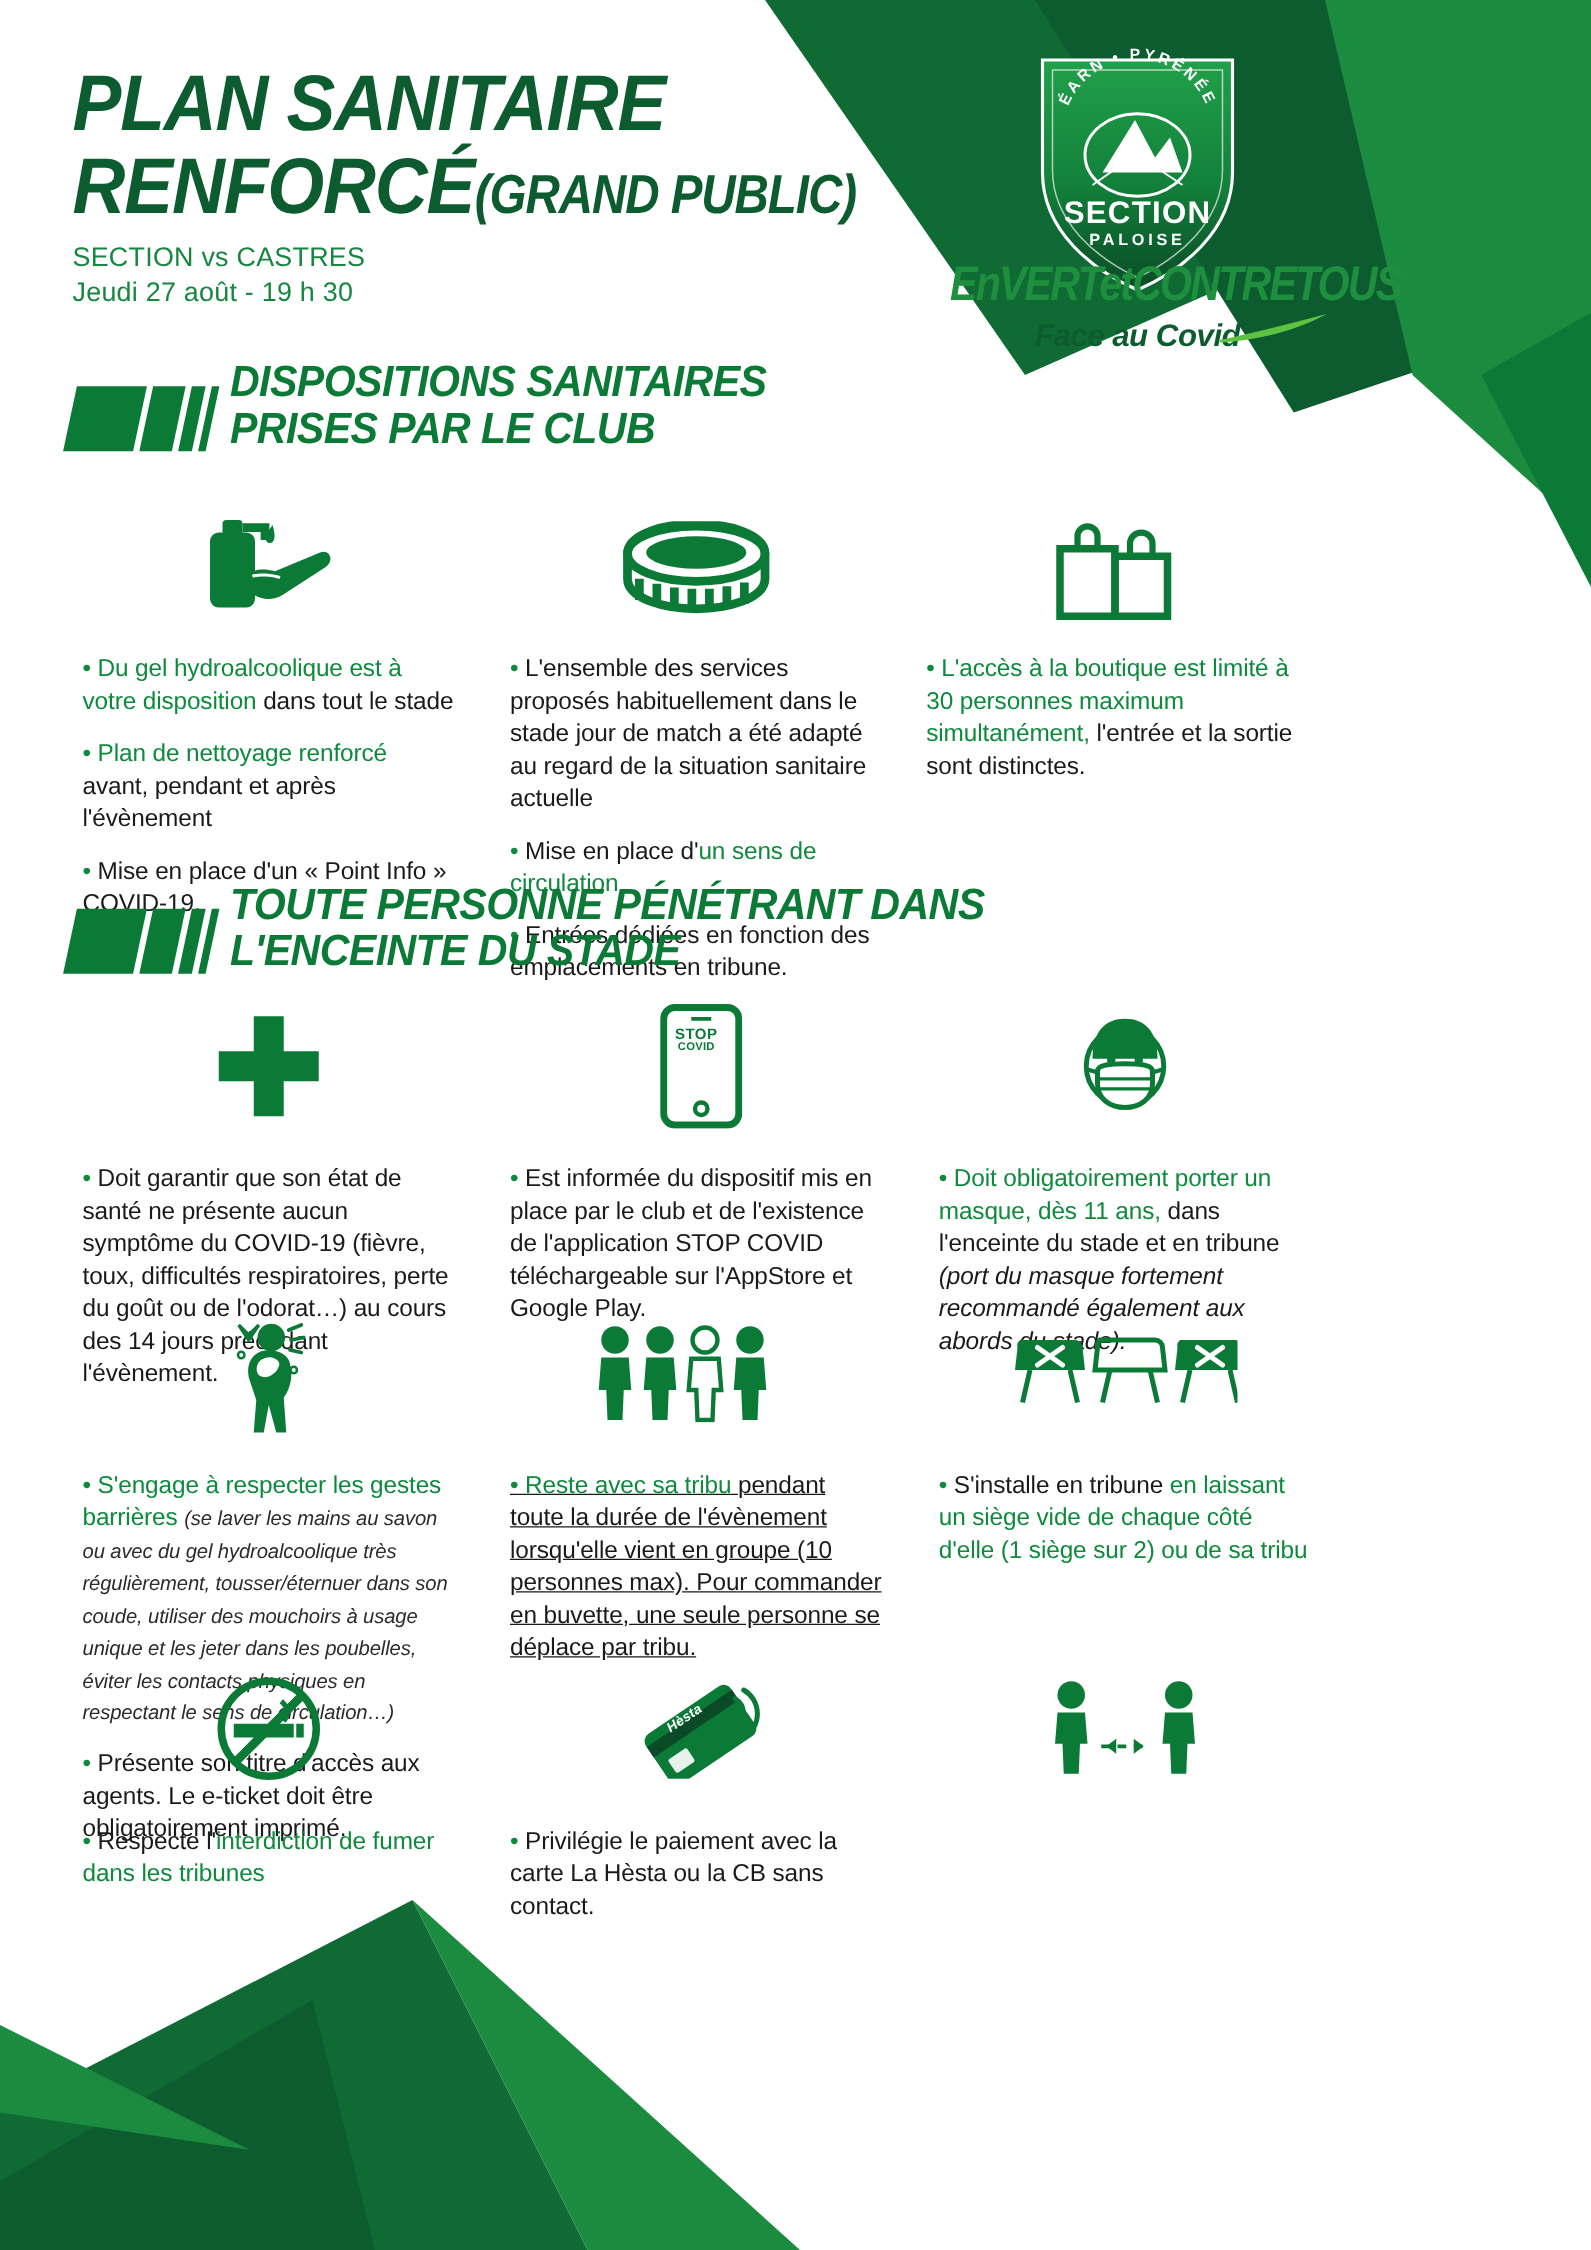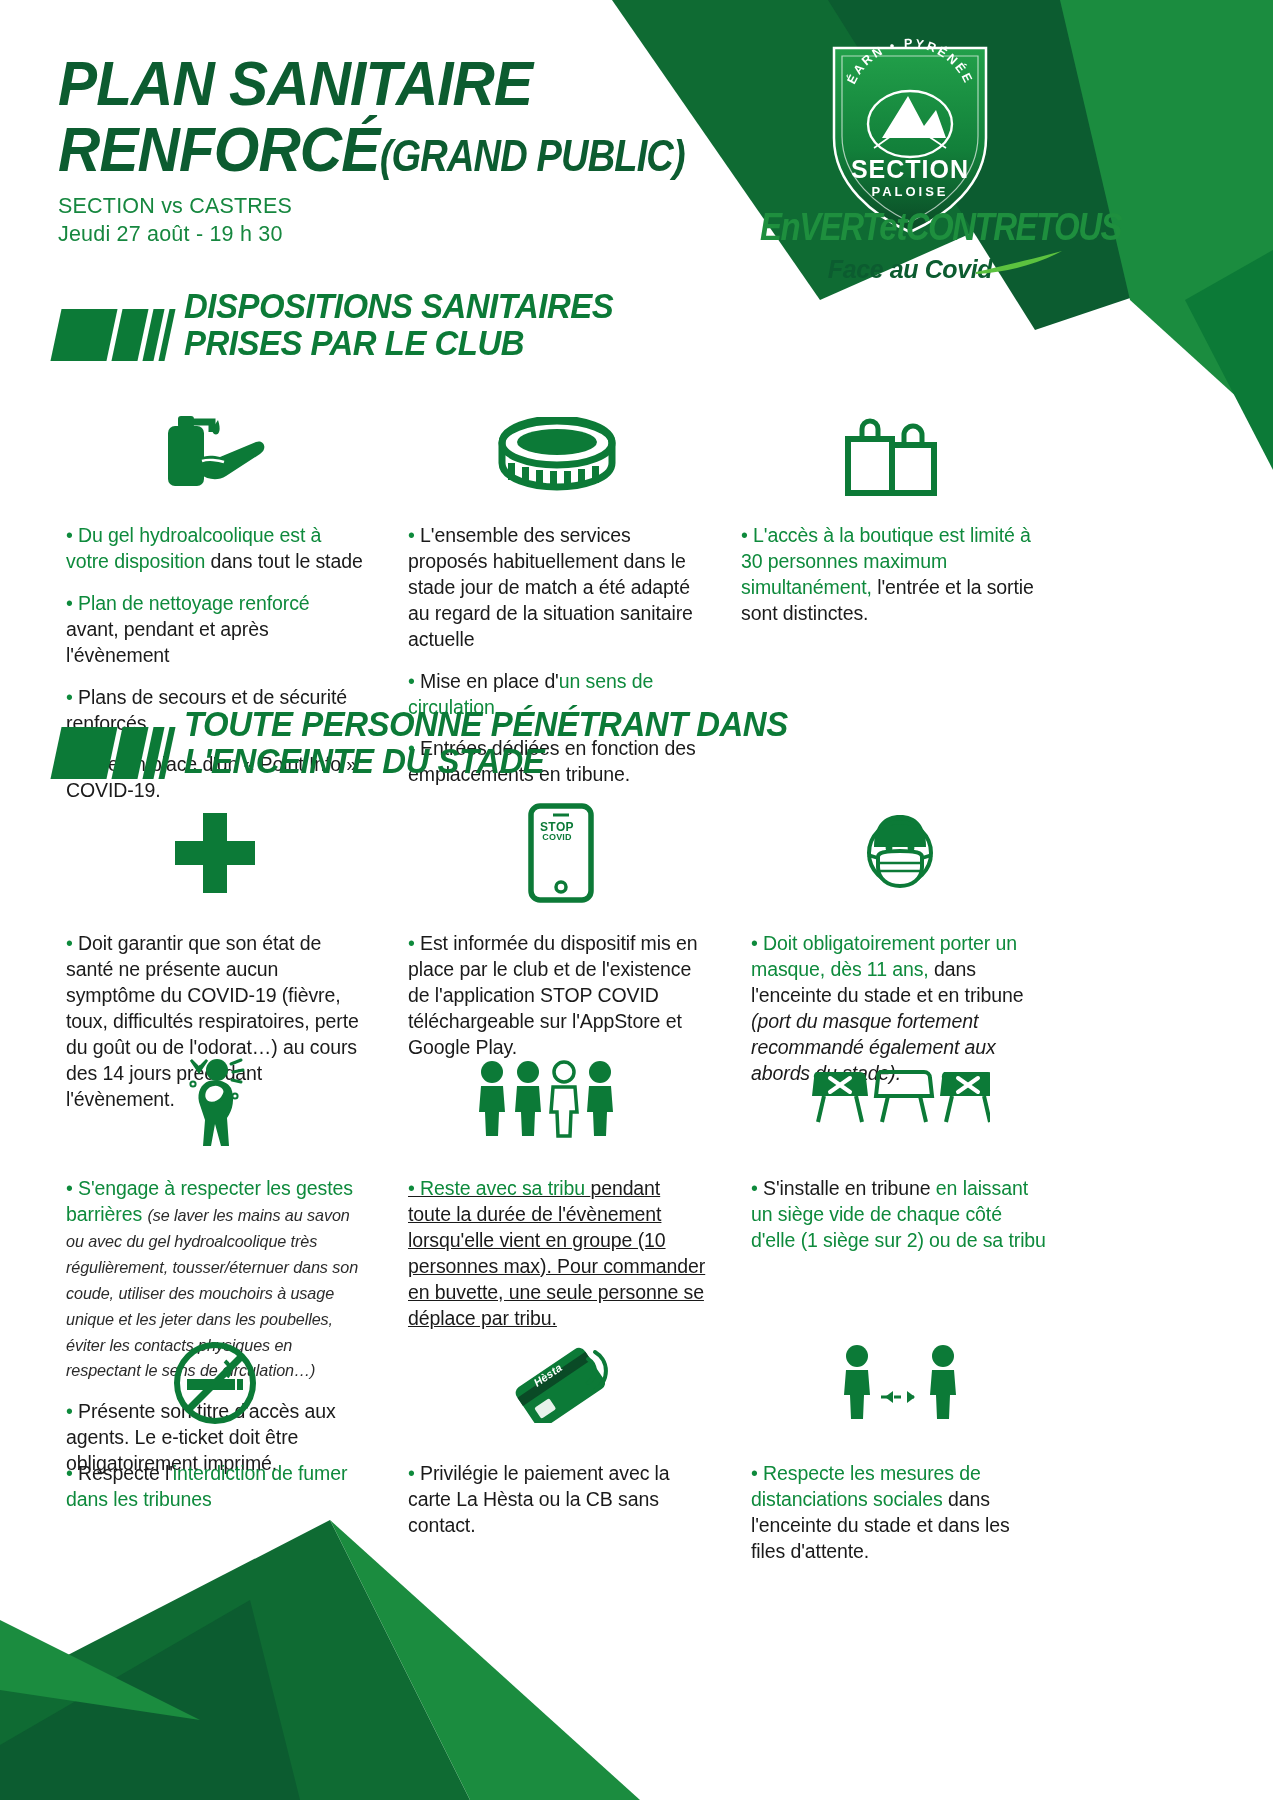--- a/index.html
+++ b/index.html
@@ -165,21 +165,20 @@
       <rect x="18" y="4" width="16" height="12" rx="3" fill="#0c7a37"></rect>
       <path d="M34 10 H52 V20" stroke="#0c7a37" stroke-width="7" fill="none"></path>
       <path d="M58 8 C54 14 50 18 54 22 C58 24 62 20 58 8 Z" fill="#0c7a37"></path>
       <path d="M40 47 C44 43 52 43 60 45 L96 30 C104 27 108 37 100 42 L66 64 C58 69 48 68 40 62 Z" fill="#0c7a37"></path>
       <path d="M42 49 C48 47 58 48 64 50" stroke="#ffffff" stroke-width="2.4" fill="none"></path>
     </svg>
   </div>
   <div class="card-body">
       <p><span class="bullet">• </span><span class="g">Du gel hydroalcoolique est à votre disposition </span><span class="d">dans tout le stade</span></p>
       <p><span class="bullet">• </span><span class="g">Plan de nettoyage renforcé </span><span class="d">avant, pendant et après l'évènement</span></p>
-      <p><span class="bullet">• </span><span class="d">Plans de secours et de sécurité renforcés</span></p>
       <p><span class="bullet">• </span><span class="d">Mise en place d'un « Point Info » COVID-19.</span></p>
     </div>
 </div>
 
 <div class="card" style="left:392px;top:392px;">
   <div class="icon-box">
     <svg width="130" height="80" viewBox="0 0 130 80">
       <path d="M10 26 C10 10 40 2 65 2 C90 2 120 10 120 26 L120 46 C120 62 90 70 65 70 C40 70 10 62 10 46 Z" fill="none" stroke="#0c7a37" stroke-width="7"></path>
       <ellipse cx="65" cy="26" rx="55" ry="22" fill="none" stroke="#0c7a37" stroke-width="7"></ellipse>
       <ellipse cx="65" cy="25" rx="40" ry="13" fill="#0c7a37"></ellipse>
@@ -395,16 +394,13 @@
         <circle cx="108" cy="13" r="11"></circle>
           <path d="M97 27 H119 L121 52 H115 L114 76 H102 L101 52 H95 Z"></path>
       </g>
       <g stroke="#0c7a37" stroke-width="3" stroke-dasharray="7 6">
         <line x1="46" y1="54" x2="84" y2="54"></line>
       </g>
       <path d="M50 54 L58 48 L58 60 Z" fill="#0c7a37"></path>
       <path d="M80 54 L72 48 L72 60 Z" fill="#0c7a37"></path>
     </svg>
   </div>
-  <div class="card-body">
-      <p><span class="bullet">• </span><span class="g">Respecte les mesures de distanciations sociales </span><span class="d">dans l'enceinte du stade et dans les files d'attente.</span></p>
-    </div>
 </div>
 
 </body></html>

